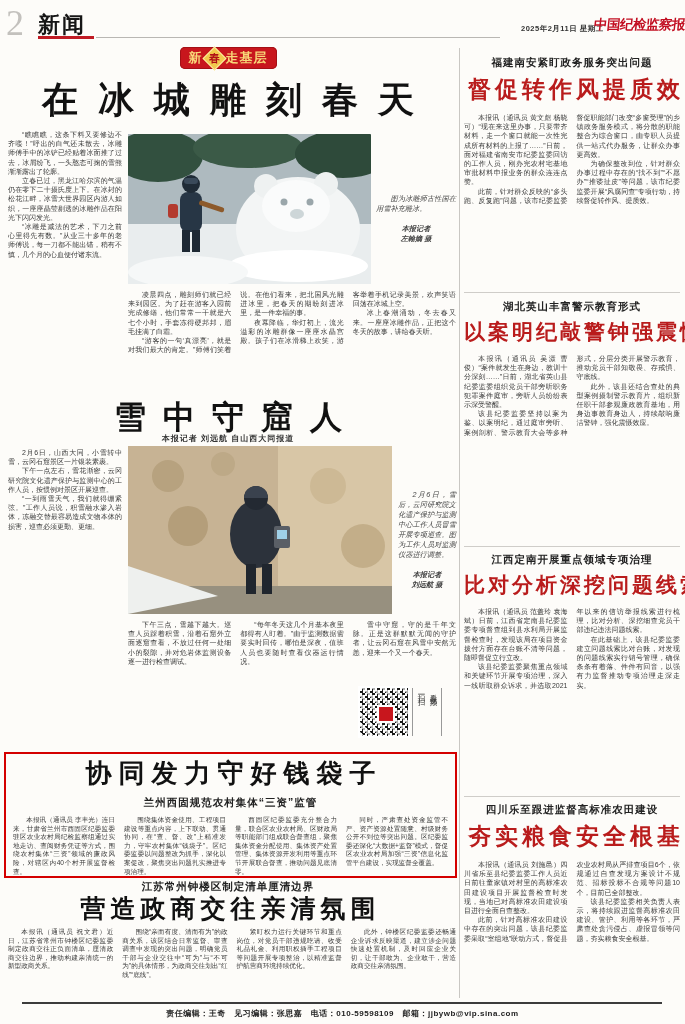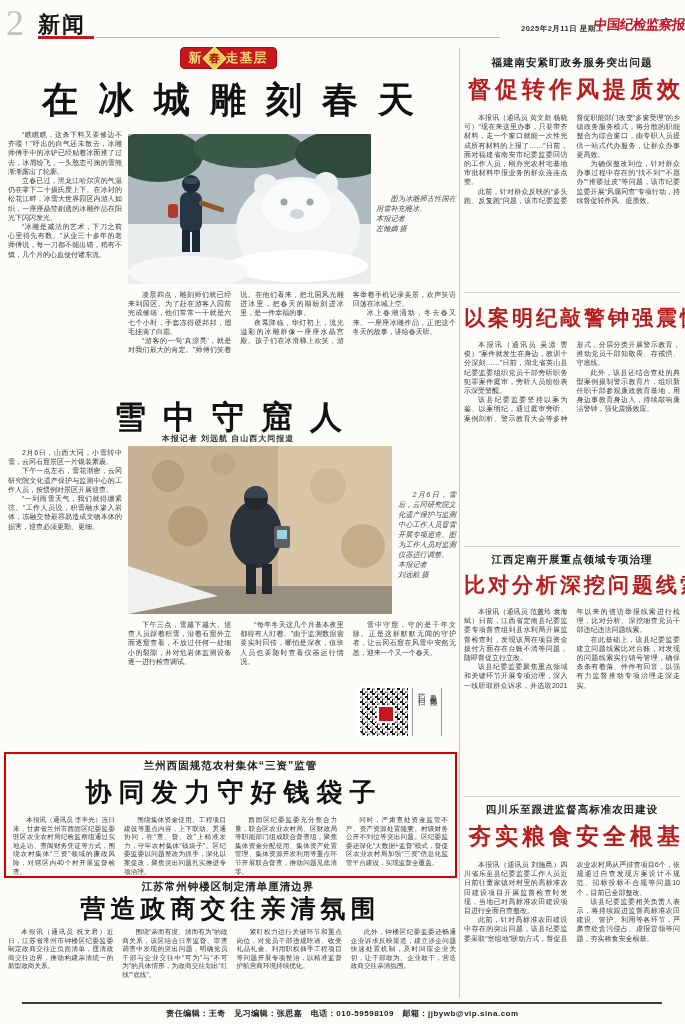--- a/index.html
+++ b/index.html
@@ -30,21 +30,21 @@
   .byline{font-size:8px;font-weight:700;color:#333;letter-spacing:1px;}
   .center{text-align:center;}
   
   .bodytext{font-size:7px;line-height:9.2px;color:#3a3a3a;text-align:justify;overflow:hidden;}
   .bodytext p{margin:0;text-indent:2em;}
   .cols2{column-count:2;column-gap:9px;}
   .cols3{column-count:3;column-gap:9px;}
   .cols4{column-count:4;column-gap:9px;}
   .caption{font-size:7.2px;line-height:10px;color:#444;text-align:justify;font-style:italic;}
   .caption p{margin:0;text-indent:2em;}
-  .cap-credit{margin-top:0;text-align:left;font-weight:400;font-style:italic;}
+  .cap-credit{margin-top:10px;text-align:center;font-weight:700;font-style:italic;}
   
   .photo{overflow:hidden;background:#cfd4d4;}
   .photo svg{display:block;}
   
   .redbox{border:2.5px solid #d40000;background:#fdfcf9;}
   
   .qr-wrap{display:flex;align-items:stretch;background:#fdfcf9;}
   .qr{width:48px;height:48px;position:relative;background:
       repeating-conic-gradient(#1a1a1a 0% 25%, #fff 0% 50%) 0 0/5px 5px;outline:2px solid #fff;}
   .qr::before{content:"";position:absolute;inset:0;background:
@@ -182,24 +182,24 @@
           <div class="qr-center"></div>
         </div>
       <div class="qr-label">
         <span>扫一扫</span>
         <span>看视频</span>
       </div>
     </div>
   </div>
 
   <div class="abs redbox" style="left:4px;top:752px;width:449px;height:122px;">
-    <div class="center kicker" style="margin-top:5px;">兰州西固规范农村集体“三资”监管</div>
     <div class="center" style="margin-top:2px;">
       <span class="h-box" style="margin-left:7px;">协同发力守好钱袋子</span>
     </div>
+    <div class="center kicker" style="margin-top:5px;">兰州西固规范农村集体“三资”监管</div>
     <div class="bodytext cols4" style="margin:6px 7px 0 7px;height:66px;font-size:6.6px;line-height:8.6px;">
       <p>本报讯（通讯员 李丰光）连日来，甘肃省兰州市西固区纪委监委驻区农业农村局纪检监察组通过实地走访、查阅财务凭证等方式，围绕农村集体“三资”领域的廉政风险，对辖区内40个村开展监督检查。</p>
       <p>围绕集体资金使用、工程项目建设等重点内容，上下联动、贯通协同，在“查、督、改”上精准发力，守牢农村集体“钱袋子”。区纪委监委以问题整改为抓手，深化以案促改，聚焦突出问题扎实推进专项治理。</p>
       <p>西固区纪委监委充分整合力量，联合区农业农村局、区财政局等职能部门组成联合督查组，聚焦集体资金分配使用、集体资产处置管理、集体资源开发利用等重点环节开展联合督查，推动问题见底清零。</p>
       <p>同时，严肃查处资金监管不严、资产资源处置随意、村级财务公开不到位等突出问题。区纪委监委还深化“大数据+监督”模式，督促区农业农村局加强“三资”信息化监管平台建设，实现监督全覆盖。</p>
     </div>
   </div>
 
   <div class="abs center kicker" style="left:0;top:880px;width:456px;">江苏常州钟楼区制定清单厘清边界</div>
   <div class="abs center" style="left:0;top:892px;width:456px;">
@@ -219,20 +219,21 @@
     </div>
     <div class="bodytext cols2" style="margin-top:8px;height:180px;">
       <p>本报讯（通讯员 黄文彪 杨晓可）“现在来这里办事，只要带齐材料，走一个窗口就能一次性完成所有材料的上报了……”日前，面对福建省南安市纪委监委回访的工作人员，刚办完农村宅基地审批材料申报业务的群众连连点赞。</p>
       <p>此前，针对群众反映的“多头跑、反复跑”问题，该市纪委监委督促职能部门改变“多窗受理”的乡镇政务服务模式，将分散的职能整合为综合窗口，由专职人员提供一站式代办服务，让群众办事更高效。</p>
       <p>为确保整改到位，针对群众办事过程中存在的“找不到”“不愿办”“推诿扯皮”等问题，该市纪委监委开展“风腐同查”专项行动，持续督促转作风、提质效。</p>
     </div>
   </div>
   <div class="abs hsep" style="left:464px;top:292px;width:216px;"></div>
 
   <div class="abs" style="left:464px;top:300px;width:216px;">
+    <div class="center kicker">湖北英山丰富警示教育形式</div>
     <div class="center" style="margin-top:4px;">
       <span class="h-right">以案明纪敲警钟强震慑</span>
     </div>
     <div class="bodytext cols2" style="margin-top:8px;height:186px;">
       <p>本报讯（通讯员 吴滠 曹俊）“案件就发生在身边，教训十分深刻……”日前，湖北省英山县纪委监委组织党员干部旁听职务犯罪案件庭审，旁听人员纷纷表示深受警醒。</p>
       <p>该县纪委监委坚持以案为鉴、以案明纪，通过庭审旁听、案例剖析、警示教育大会等多种形式，分层分类开展警示教育，推动党员干部知敬畏、存戒惧、守底线。</p>
       <p>此外，该县还结合查处的典型案例摄制警示教育片，组织新任职干部参观廉政教育基地，用身边事教育身边人，持续敲响廉洁警钟，强化震慑效应。</p>
     </div>
   </div>
   <div class="abs hsep" style="left:464px;top:546px;width:216px;"></div>

